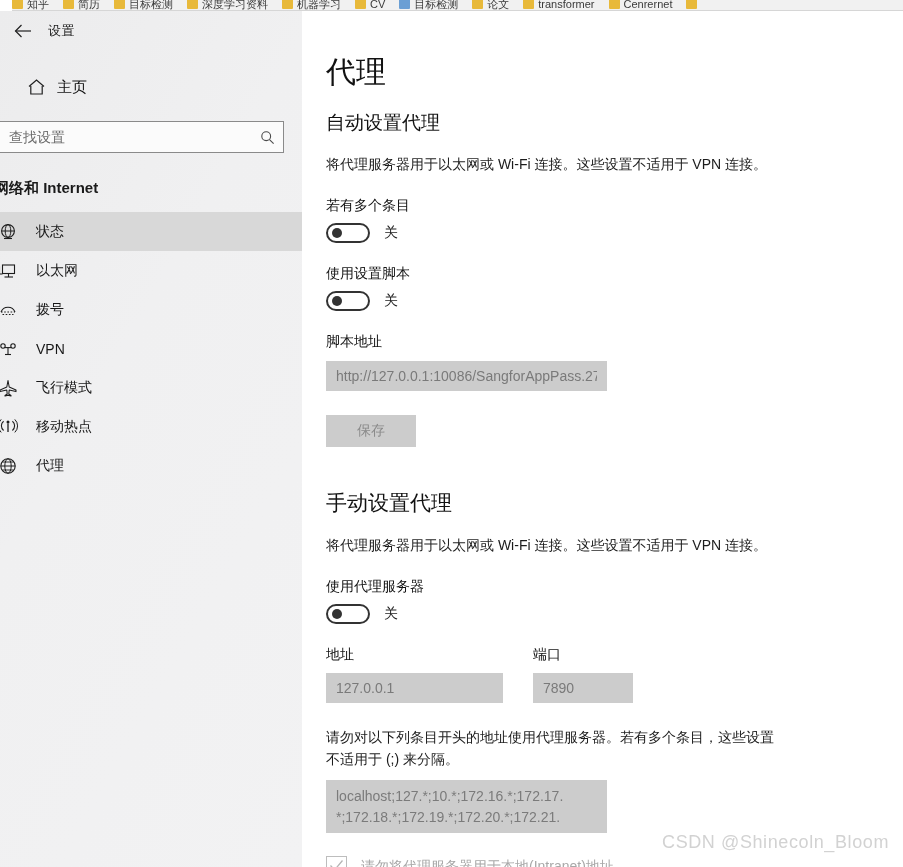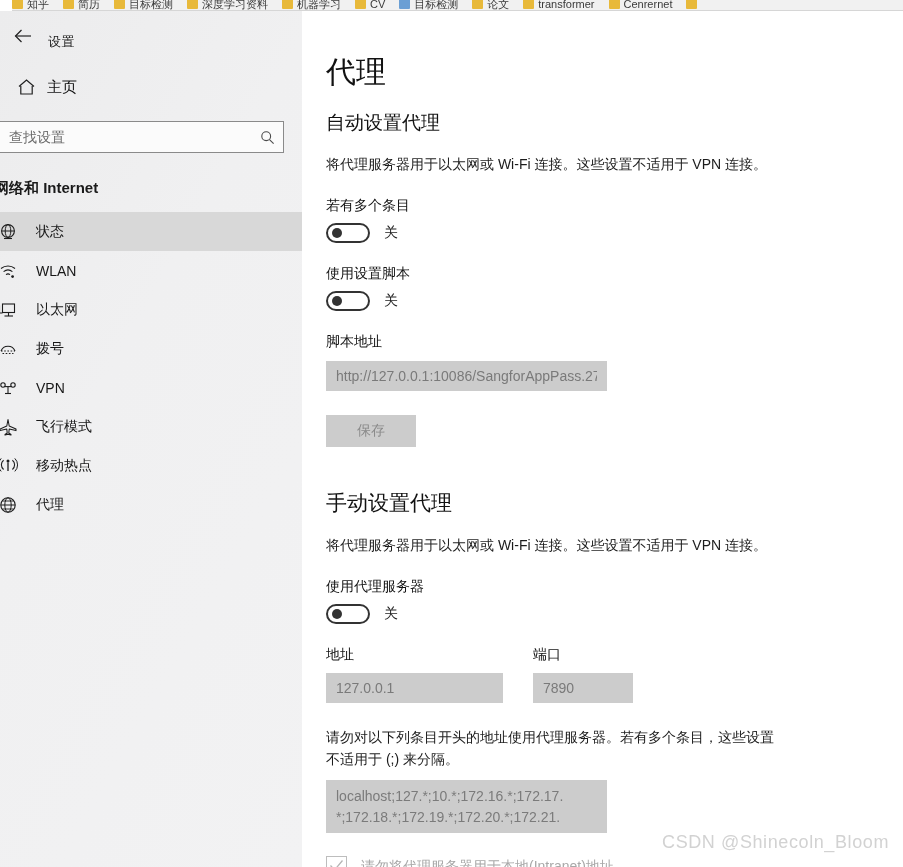--- a/index.html
+++ b/index.html
@@ -41,35 +41,35 @@
     background: #ffffff;
   }
 
   
   .left-pane {
     position: absolute; top: 0; left: 0; width: 302px; height: 856px;
     background: linear-gradient(120deg, #ececed 0%, #f0f0f1 40%, #f2f2f3 100%);
     overflow: hidden;
   }
   .titlebar {
-    height: 40px; display: flex; align-items: flex-end;
+    height: 40px; display: flex; align-items: center;
     padding-left: 2px;
   }
   .back-btn {
     width: 42px; height: 30px; display: flex; align-items: center; justify-content: center;
     cursor: default;
   }
   .back-btn svg { display: block; }
   .win-title {
     font-size: 13px; color: #1b1b1b; margin-left: 4px; letter-spacing: .5px;
   }
 
   .home-row {
     display: flex; align-items: center; height: 44px;
-    padding-left: 6px; margin-top: 14px;
+    padding-left: 16px; margin-top: 14px;
   }
   .home-ico { width: 40px; display: flex; justify-content: center; align-items: center; }
   .home-label { font-size: 15px; color: #111; margin-left: 1px; }
 
   .search-wrap {
     margin: 12px 18px 0 -4px;
     height: 32px;
     background: #fbfbfb;
     border: 1px solid #8a8a8a;
     display: flex; align-items: center;
@@ -289,31 +289,20 @@
             <svg width="20" height="20" viewBox="0 0 20 20" aria-hidden="true">
               <circle cx="10" cy="9" r="6.4" fill="none" stroke="#1c1c1c" stroke-width="1.1"></circle>
               <ellipse cx="10" cy="9" rx="2.8" ry="6.4" fill="none" stroke="#1c1c1c" stroke-width="1"></ellipse>
               <path d="M3.7 9 H16.3" stroke="#1c1c1c" stroke-width="1"></path>
               <path d="M6 16.5 H14" stroke="#1c1c1c" stroke-width="1.1"></path>
             </svg>
           </span>
           <span class="nav-label">状态</span>
         </div>
 
-        <div class="nav-item">
-          <span class="nav-ico">
-            <svg width="20" height="18" viewBox="0 0 20 18" aria-hidden="true">
-              <path d="M3 6.5 A11 11 0 0 1 17 6.5" fill="none" stroke="#1c1c1c" stroke-width="1.1"></path>
-              <path d="M5.6 9.6 A7.2 7.2 0 0 1 14.4 9.6" fill="none" stroke="#1c1c1c" stroke-width="1.1"></path>
-              <path d="M8 12.6 A3.4 3.4 0 0 1 12 12.6" fill="none" stroke="#1c1c1c" stroke-width="1.1"></path>
-              <circle cx="14.6" cy="14.6" r="1.4" fill="#1c1c1c"></circle>
-            </svg>
-          </span>
-          <span class="nav-label">WLAN</span>
-        </div>
 
         <div class="nav-item">
           <span class="nav-ico">
             <svg width="20" height="18" viewBox="0 0 20 18" aria-hidden="true">
               <rect x="4.5" y="3" width="12" height="8.5" fill="none" stroke="#1c1c1c" stroke-width="1.1"></rect>
               <path d="M10.5 11.5 V15" stroke="#1c1c1c" stroke-width="1.1"></path>
               <path d="M6.5 15 H15" stroke="#1c1c1c" stroke-width="1.1"></path>
               <path d="M1.5 4.5 V12 H4.5" fill="none" stroke="#1c1c1c" stroke-width="1.1"></path>
             </svg>
           </span>

